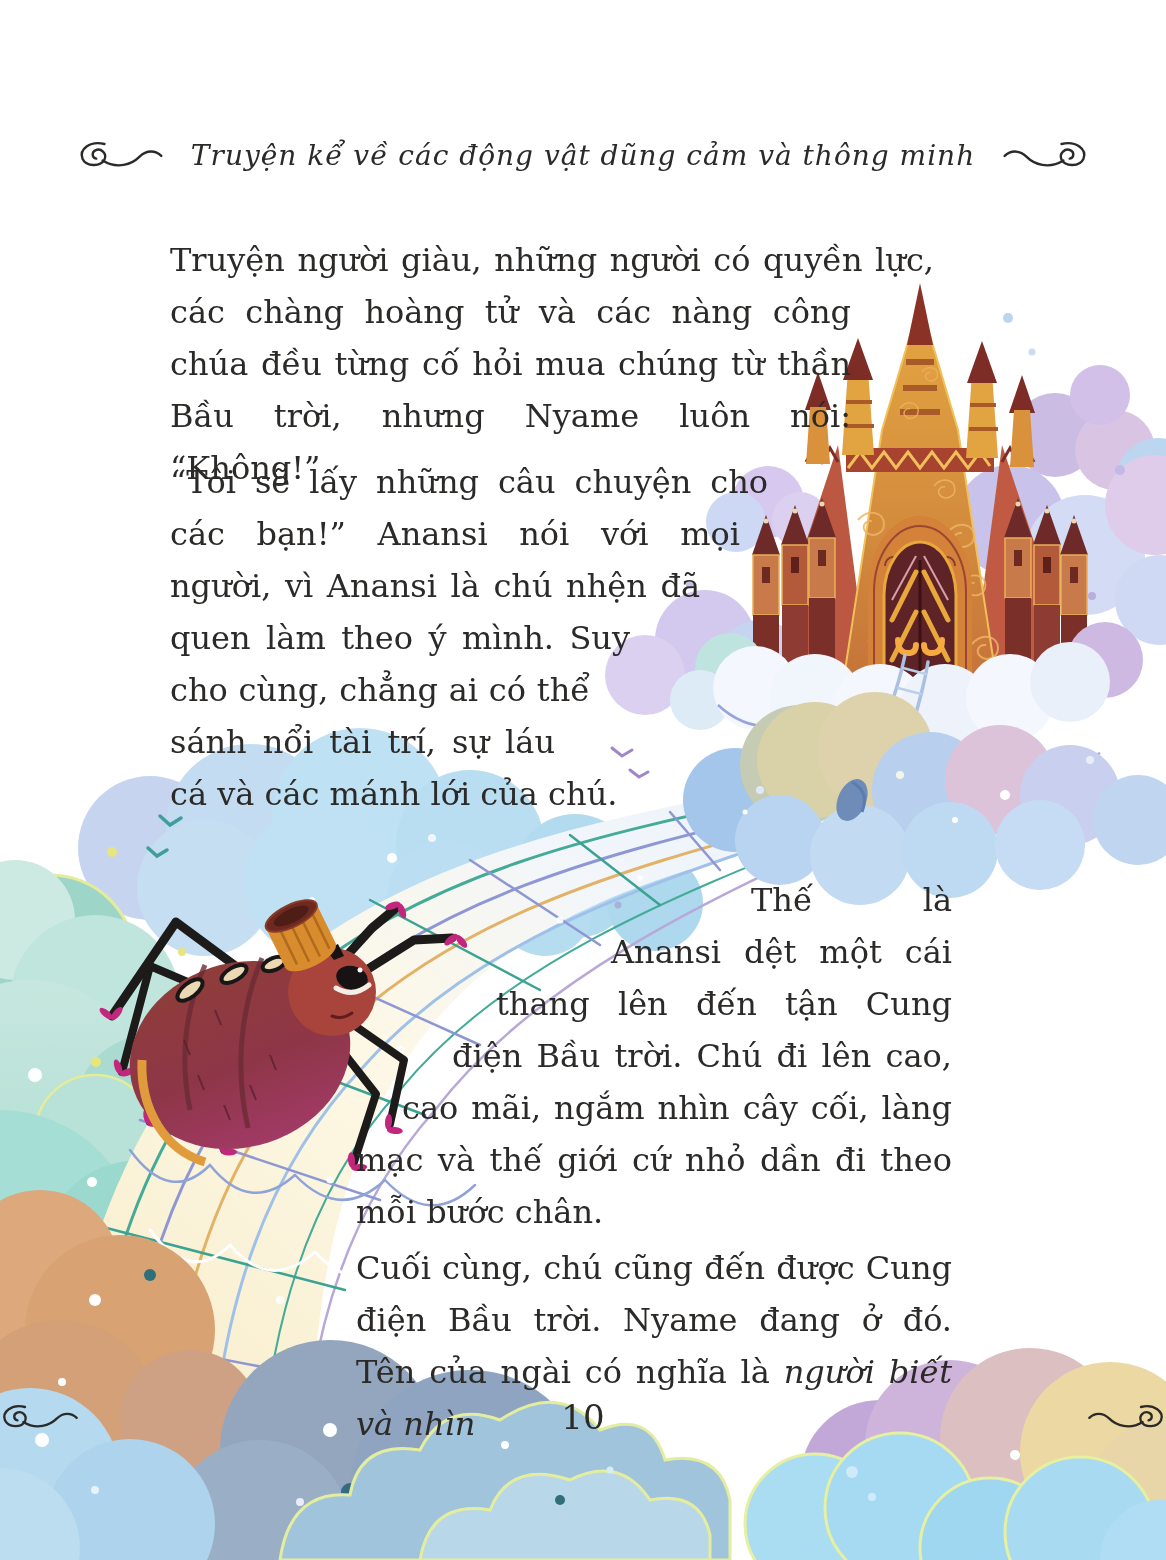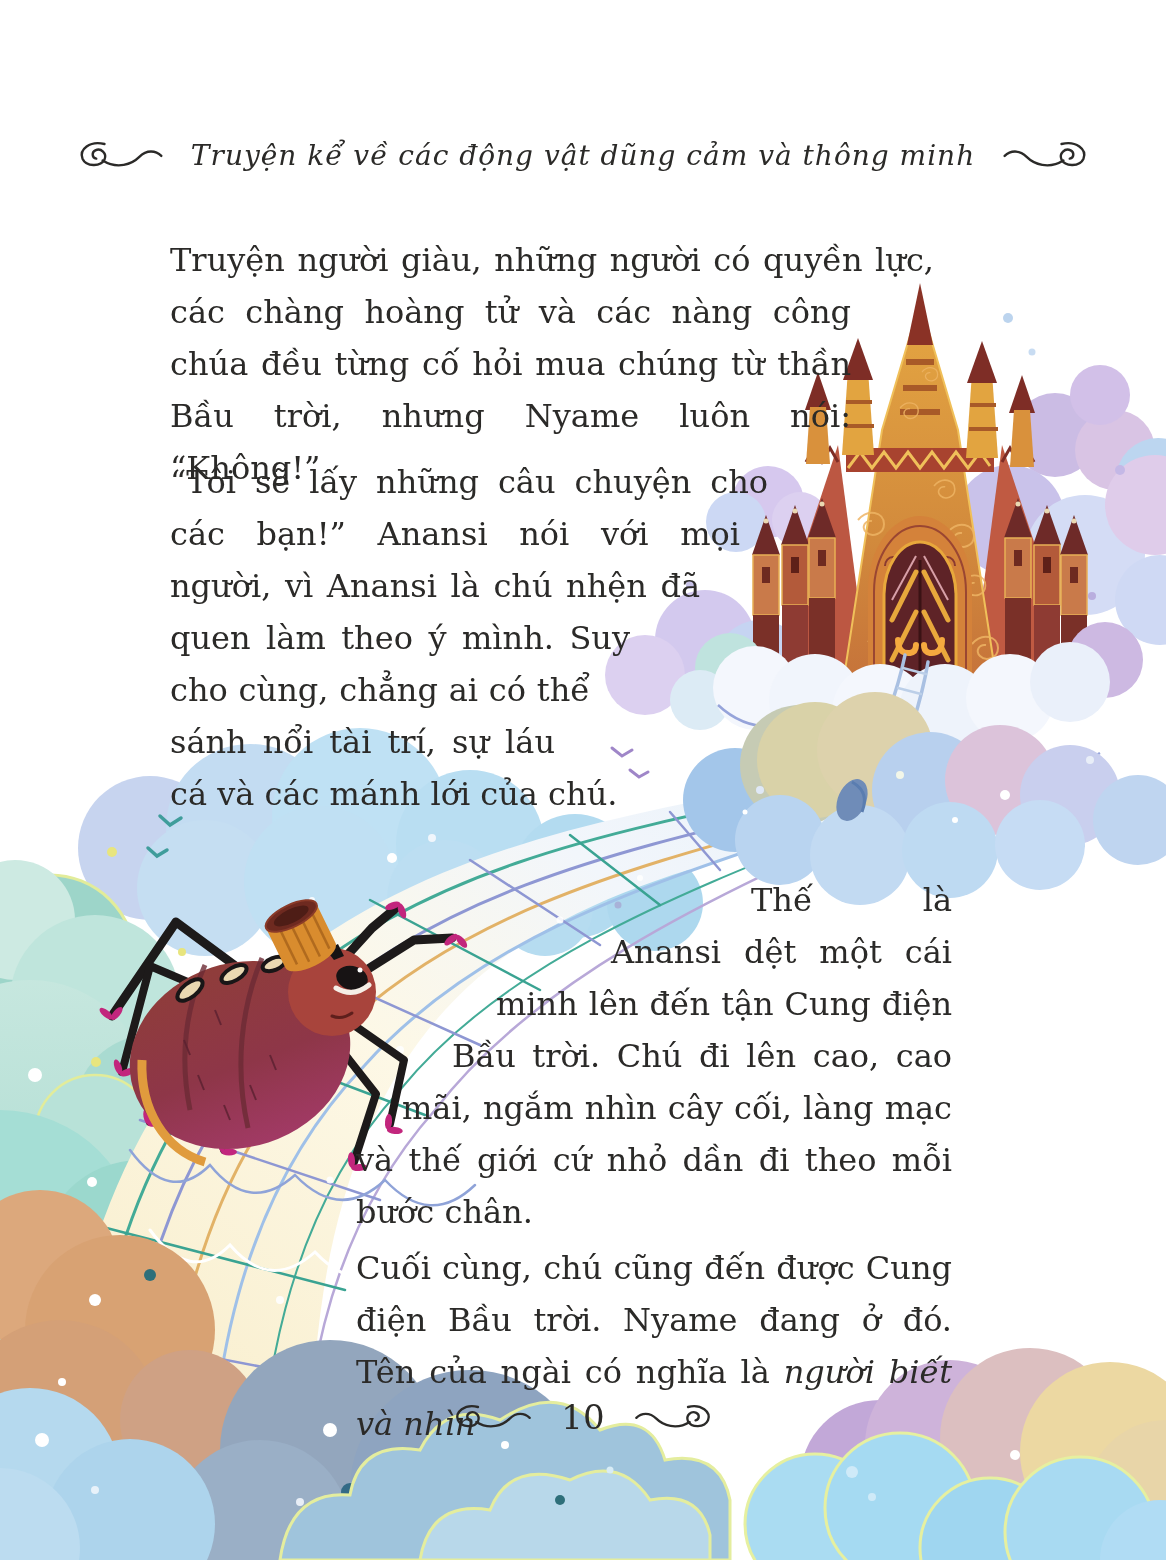--- a/index.html
+++ b/index.html
@@ -12,21 +12,21 @@
   .header-row{left:0;top:126px;width:1166px;height:58px;display:flex;align-items:center;justify-content:center;gap:26px;}
   .page-title{font-size:28px;font-style:italic;letter-spacing:1px;color:#2b2a28;white-space:nowrap;}
   .para{font-size:32px;line-height:52px;text-align:justify;color:#2b2a28;}
   .sp{pointer-events:none;}
   .spr{float:right;clear:right;}
   .spl{float:left;clear:left;}
   #para1{left:170px;top:234px;width:766px;}
   #para2{left:170px;top:456px;width:600px;}
   #para3{left:356px;top:874px;width:596px;}
   #para4{left:356px;top:1242px;width:596px;}
-  .footer-row{left:0;top:1388px;width:1166px;height:58px;display:flex;align-items:center;justify-content:center;gap:28px;}
+  .footer-row{left:0;top:1388px;width:1166px;height:58px;display:flex;align-items:center;justify-content:space-between;gap:28px;}
   .page-number{font-size:34px;color:#2b2a28;}
   .flourish{display:block;}
   i{font-style:italic;}
 </style>
 </head>
 <body>
 
 <svg id="art" viewBox="0 0 1166 1560" aria-hidden="true">
   <defs>
     <linearGradient id="gBand" x1="300" y1="1500" x2="860" y2="790" gradientUnits="userSpaceOnUse">
@@ -463,21 +463,21 @@
   <div class="sp spr" style="width:215px;height:52px"></div>
   <span>“Tôi sẽ lấy những câu chuyện cho các bạn!” Anansi nói với mọi người, vì Anansi là chú nhện đã quen làm theo ý mình. Suy cho cùng, chẳng ai có thể sánh nổi tài trí, sự láu cá và các mánh lới của chú.</span>
 </div>
 
 <div id="para3" class="txt para">
   <div class="sp spl" style="width:395px;height:52px"></div>
   <div class="sp spl" style="width:255px;height:52px"></div>
   <div class="sp spl" style="width:140px;height:52px"></div>
   <div class="sp spl" style="width:96px;height:52px"></div>
   <div class="sp spl" style="width:46px;height:52px"></div>
-  <span>Thế là Anansi dệt một cái minh lên đến tận Cung điện Bầu trời. Chú đi lên cao, cao mãi, ngắm nhìn cây cối, làng mạc và thế giới cứ nhỏ dần đi theo mỗi bước chân.</span>
+  <span>Thế là Anansi dệt một cái thang lên đến tận Cung điện Bầu trời. Chú đi lên cao, cao mãi, ngắm nhìn cây cối, làng mạc và thế giới cứ nhỏ dần đi theo mỗi bước chân.</span>
 </div>
 
 <div id="para4" class="txt para lead">
   <span>Cuối cùng, chú cũng đến được Cung điện Bầu trời. Nyame đang ở đó. Tên của ngài có nghĩa là </span><i>người biết và nhìn</i>
 </div>
 
 <div class="txt footer-row">
   <svg class="flourish" width="80" height="36" viewBox="0 0 96 40">
     <g fill="none" stroke="#2b2a28" stroke-width="2.8" stroke-linecap="round">
       <path d="M30,8 C14,4 2,14 6,24 C10,33 26,33 30,25 C33,18 26,12 20,15 C16,17 16,23 21,24"></path>

